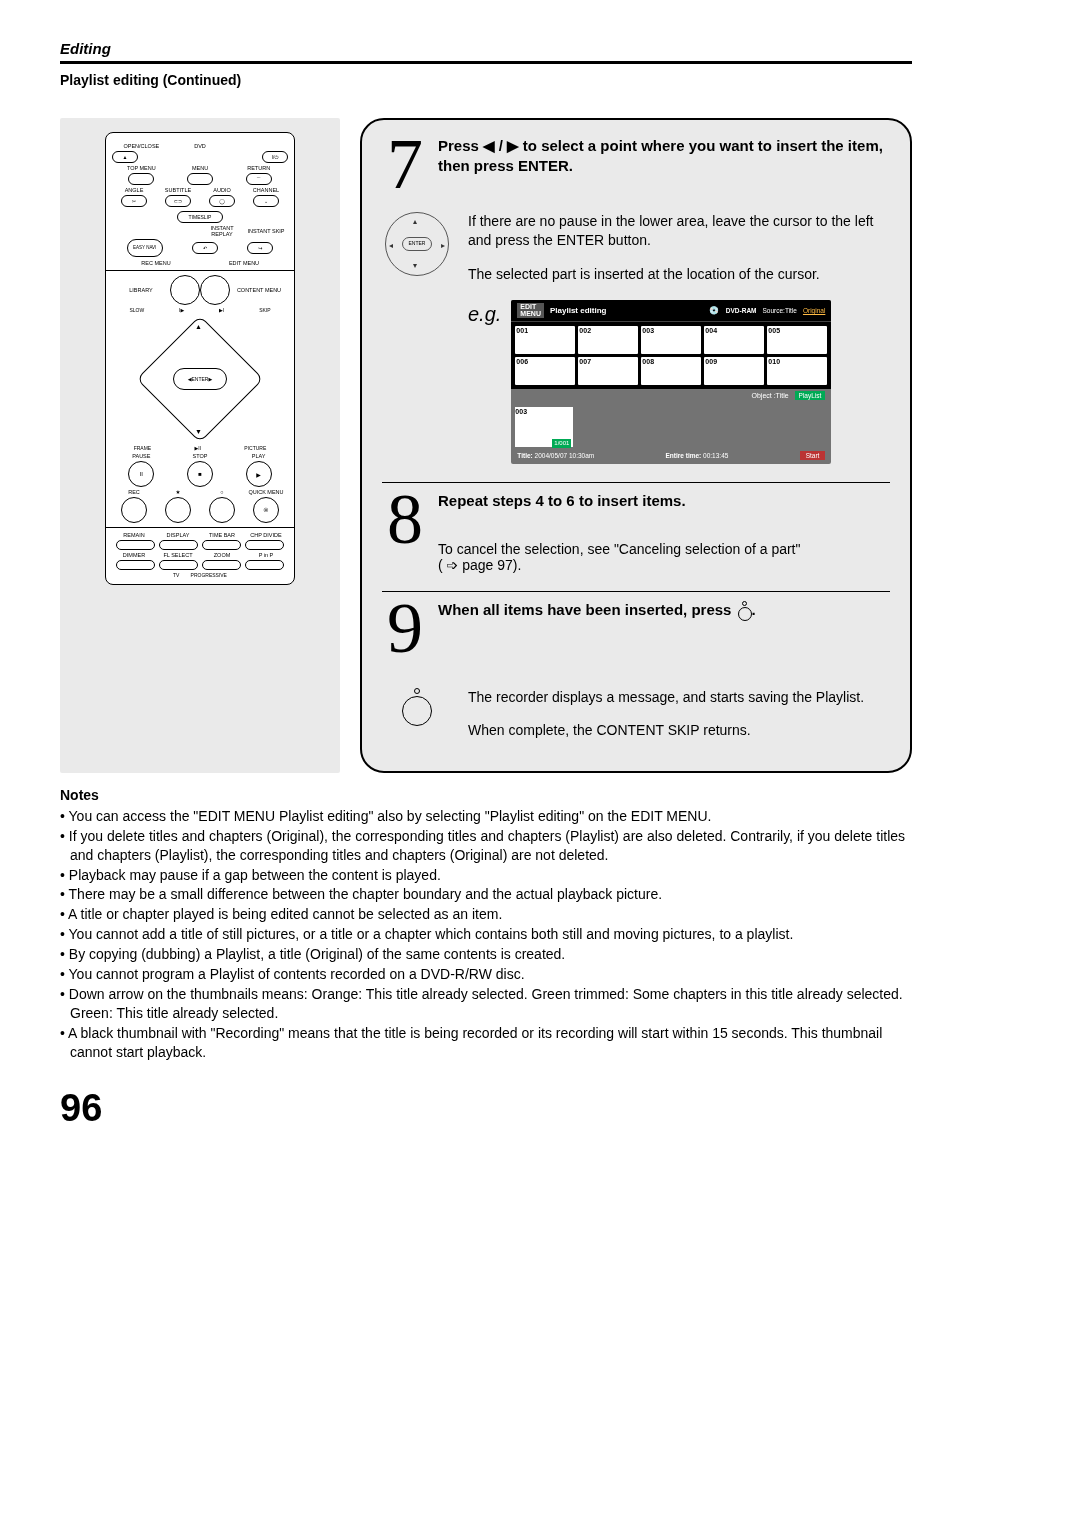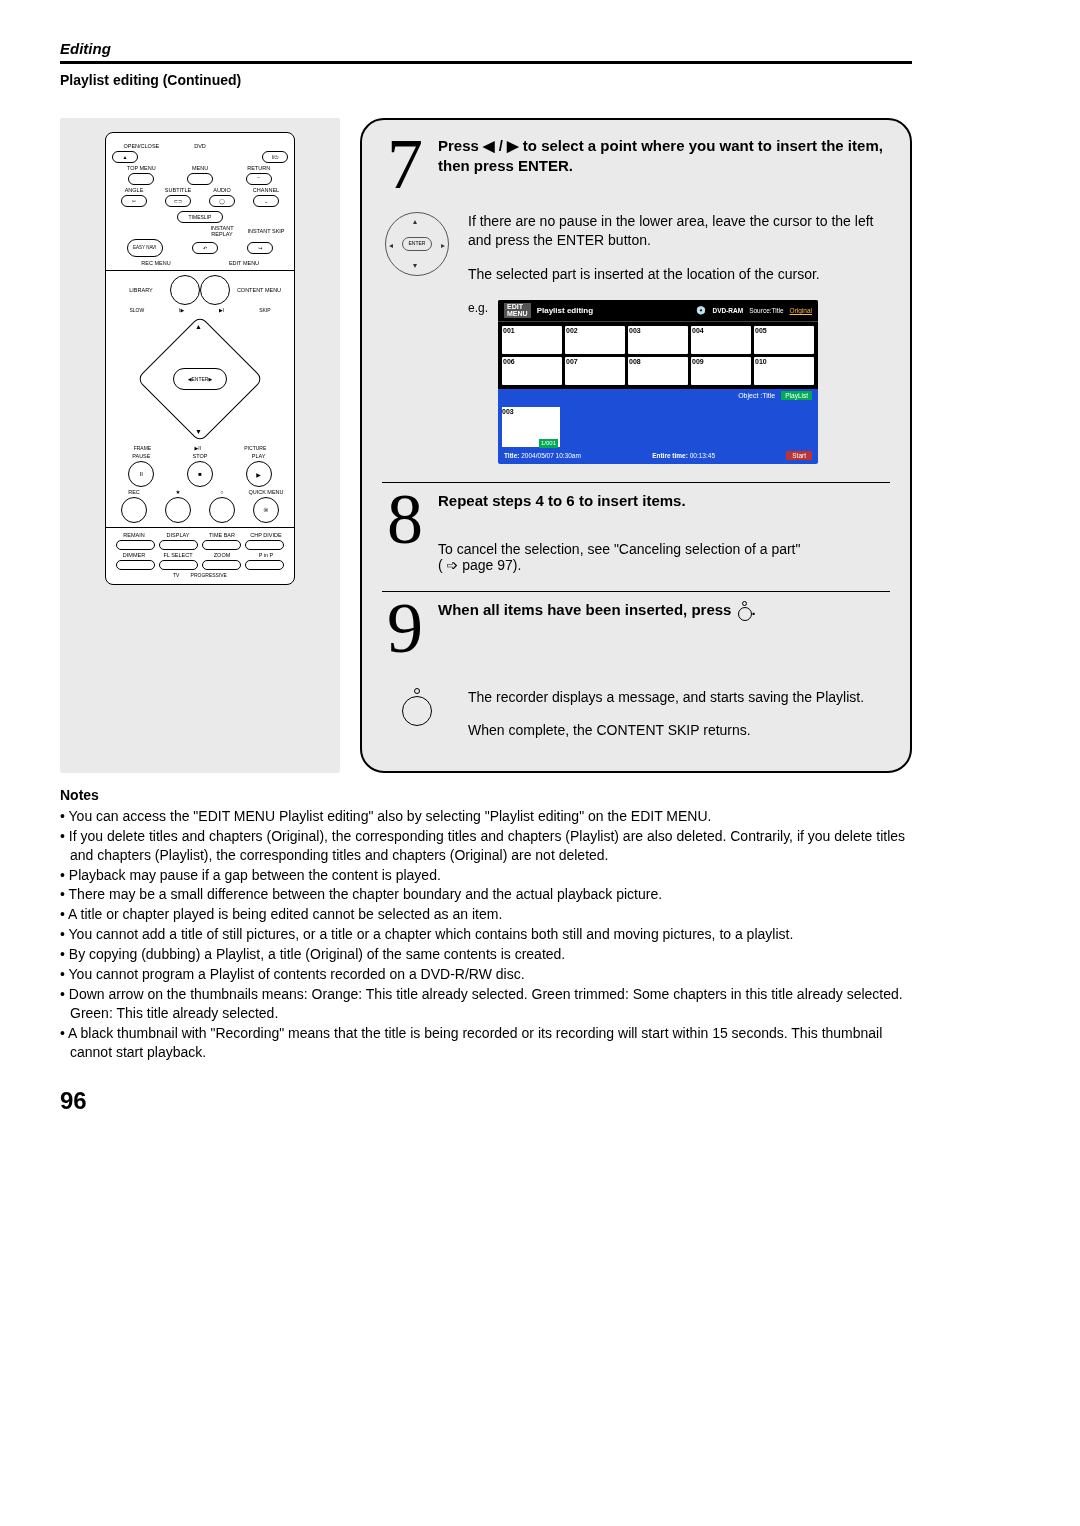--- a/index.html
+++ b/index.html
@@ -98,24 +98,24 @@
   .dpad-outer {
     width:64px; height:64px; border:1px solid #555; border-radius:50%;
     position:absolute;
   }
   .dpad-inner {
     width: 30px; height: 14px; border:1px solid #555; border-radius:8px;
     position:absolute; left:17px; top:25px; display:flex; align-items:center;
     justify-content:center; font-size:5px; background:#eaeaea;
   }
   .dpad-arrow { position:absolute; font-size:8px; color:#333;}
-  .eg-label { font-size: 12px; }
+  .eg-label { font-size: 20px; font-style: italic; }
 
   .osd {
-    width: 320px; background:#1d4ed8; color:#fff; font-size:8px;
+    width: 320px; background:#737373; color:#fff; font-size:8px;
     border-radius:2px; padding:0; overflow:hidden;
   }
   .osd-topbar {
     display:flex; align-items:center; gap:6px; padding:3px 6px;
     background:#000; border-bottom:1px solid #444;
   }
   .osd-badge {
     background:#555; padding:1px 3px; font-weight:bold; font-size:7px;
     line-height:1;
   }
@@ -154,21 +154,21 @@
   .key-circle {
     width: 40px; display:flex; flex-direction:column; align-items:center; gap:2px;
   }
   .key-dot { width:6px; height:6px; border:1.5px solid #000; border-radius:50%; }
   .key-ring { width:30px; height:30px; border:1.8px solid #000; border-radius:50%; }
 
   .notes-hdr { font-weight:bold; font-size:14px; margin-top:14px; }
   .notes { font-size:14px; line-height:1.35; padding-left:0; margin:4px 0 0 0; }
   .notes li { list-style:none; text-indent:-10px; padding-left:10px; margin:1px 0;}
   .notes li::before { content:"• "; }
-  .page-num { font-size:24px; font-weight:bold; margin-top:26px; }
+  .page-num { font-size:38px; font-weight:bold; margin-top:26px; }
   .arrow-ref::before { content:"➩ "; }
   .tri-l::before { content:"◀"; }
   .tri-r::before { content:"▶"; }
   .small-o {
     display:inline-flex; flex-direction:column; align-items:center; vertical-align:middle;
     margin-left:2px;
   }
   .small-o .d { width:5px; height:5px; border:1.2px solid #000; border-radius:50%;}
   .small-o .r { width:14px; height:14px; border:1.4px solid #000; border-radius:50%; margin-top:1px;}
 </style>

